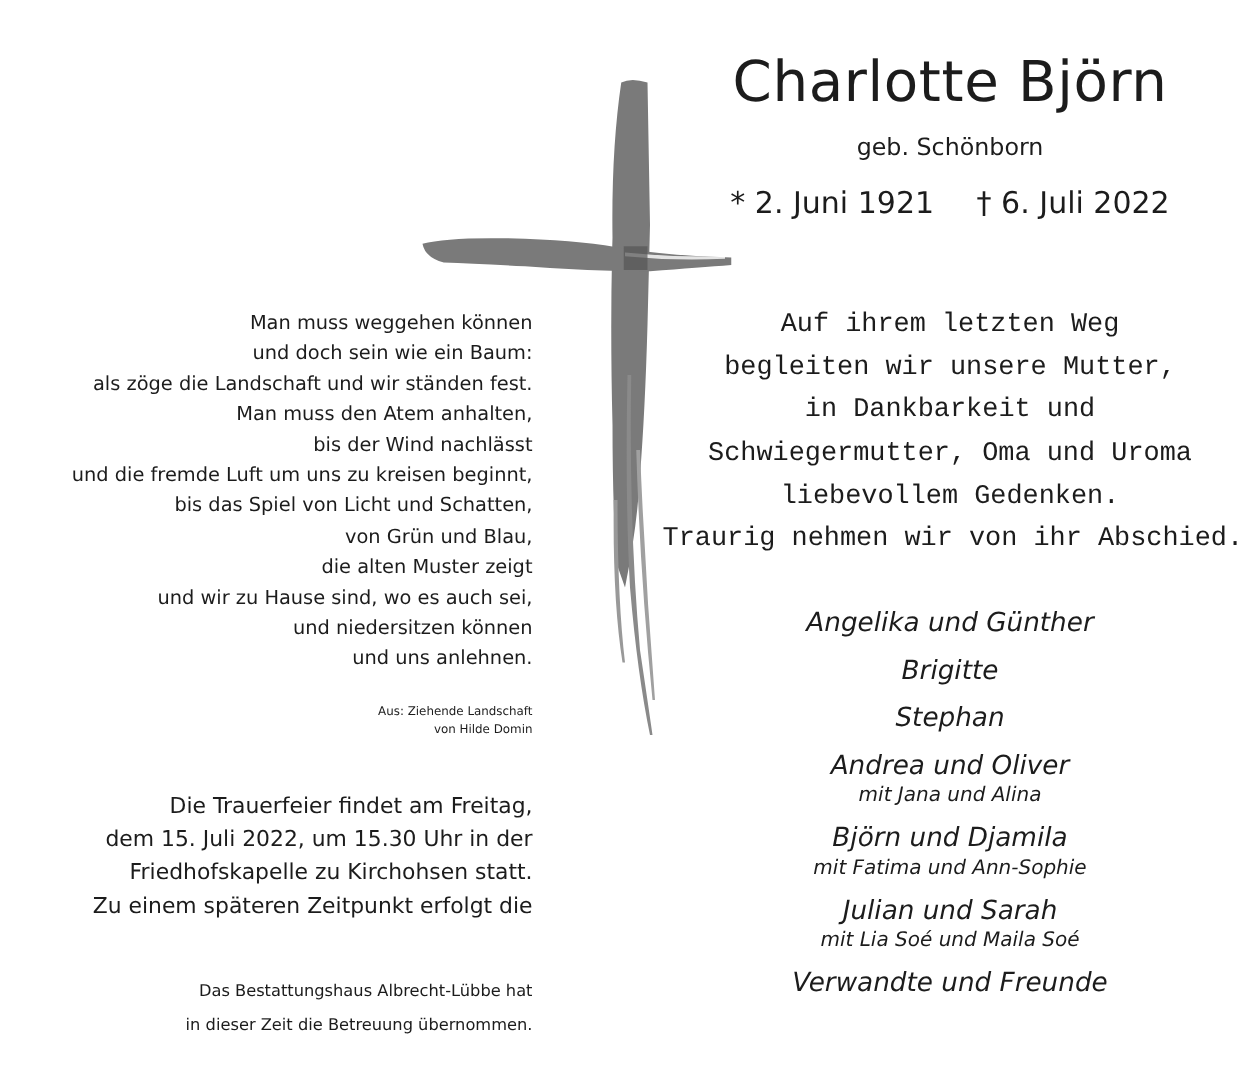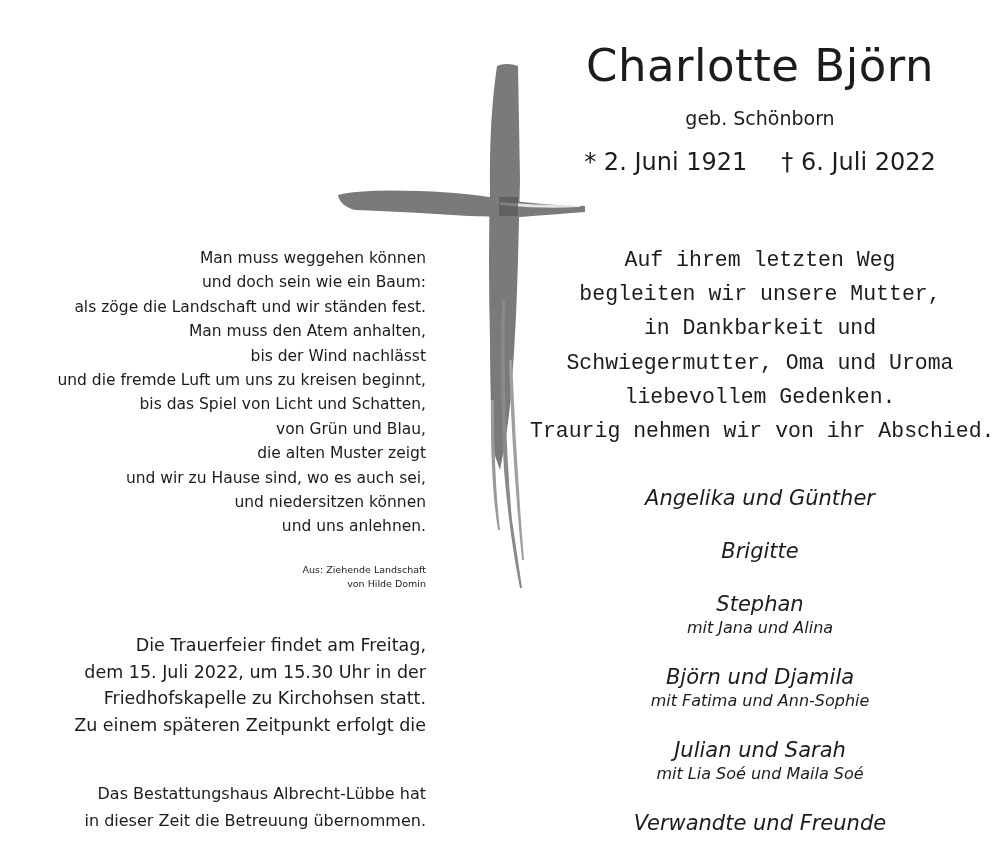--- a/index.html
+++ b/index.html
@@ -11,28 +11,28 @@
   .name { left: 540px; top: 36px; width: 440px; text-align: center; font-size: 45px; letter-spacing: 0.5px; line-height: 60px; }
   .born-name { left: 540px; top: 105px; width: 440px; text-align: center; font-size: 19px; line-height: 26px; }
   .dates { left: 540px; top: 145px; width: 440px; display: flex; justify-content: center; gap: 34px; font-size: 24px; line-height: 34px; }
 
   .poem { left: 20px; top: 246px; width: 406px; text-align: right; font-size: 15.5px; line-height: 24.4px; }
   .poem div { white-space: nowrap; }
   .source { left: 220px; top: 563px; width: 206px; text-align: right; font-size: 9.5px; line-height: 14px; }
 
   .service { left: 20px; top: 632px; width: 406px; text-align: right; font-size: 17.5px; line-height: 26.5px; }
   .service div { white-space: nowrap; }
-  .undertaker { left: 20px; top: 780px; width: 406px; text-align: right; font-size: 16px; line-height: 27px; }
+  .undertaker { left: 20px; top: 780px; width: 406px; text-align: right; font-size: 13px; line-height: 27px; }
   .undertaker div { white-space: nowrap; }
 
   .farewell { left: 530px; top: 243px; width: 460px; text-align: center; font-size: 21.5px; line-height: 34.2px; font-family: Liberation Mono, monospace; }
   .farewell div { white-space: nowrap; }
 
   .mourners { left: 560px; top: 484px; width: 400px; text-align: center; font-style: italic; }
-  .m-main { font-size: 21px; line-height: 28px; margin-top: 25px; white-space: nowrap; }
+  .m-main { font-size: 21px; line-height: 28px; margin-top: 10px; white-space: nowrap; }
   .m-main.first { margin-top: 0; }
   .m-sub { font-size: 16px; line-height: 20px; white-space: nowrap; }
 </style>
 </head>
 <body>
 
 <svg class="cross" viewBox="0 0 1000 863" xmlns="http://www.w3.org/2000/svg">
 
   <path d="M497 66 Q505 62 518 66 L520 180 L518 260 Q516 330 512 380 Q510 420 500 470 L493 450 Q490 400 490 340 Q488 260 490 190 Q489 120 497 66 Z" fill="#7a7a7a"></path>
 
@@ -89,19 +89,20 @@
   <div>in Dankbarkeit und</div>
   <div>Schwiegermutter, Oma und Uroma</div>
   <div>liebevollem Gedenken.</div>
   <div>Traurig nehmen wir von ihr Abschied.</div>
 </div>
 
 <div class="abs mourners">
   <div class="m-main first">Angelika und Günther</div>
   <div class="m-main">Brigitte</div>
   <div class="m-main">Stephan</div>
+  <div class="m-main">Andrea und Oliver</div>
   <div class="m-sub">mit Jana und Alina</div>
   <div class="m-main">Björn und Djamila</div>
   <div class="m-sub">mit Fatima und Ann-Sophie</div>
   <div class="m-main">Julian und Sarah</div>
   <div class="m-sub">mit Lia Soé und Maila Soé</div>
   <div class="m-main">Verwandte und Freunde</div>
 </div>
 
 </body></html>

